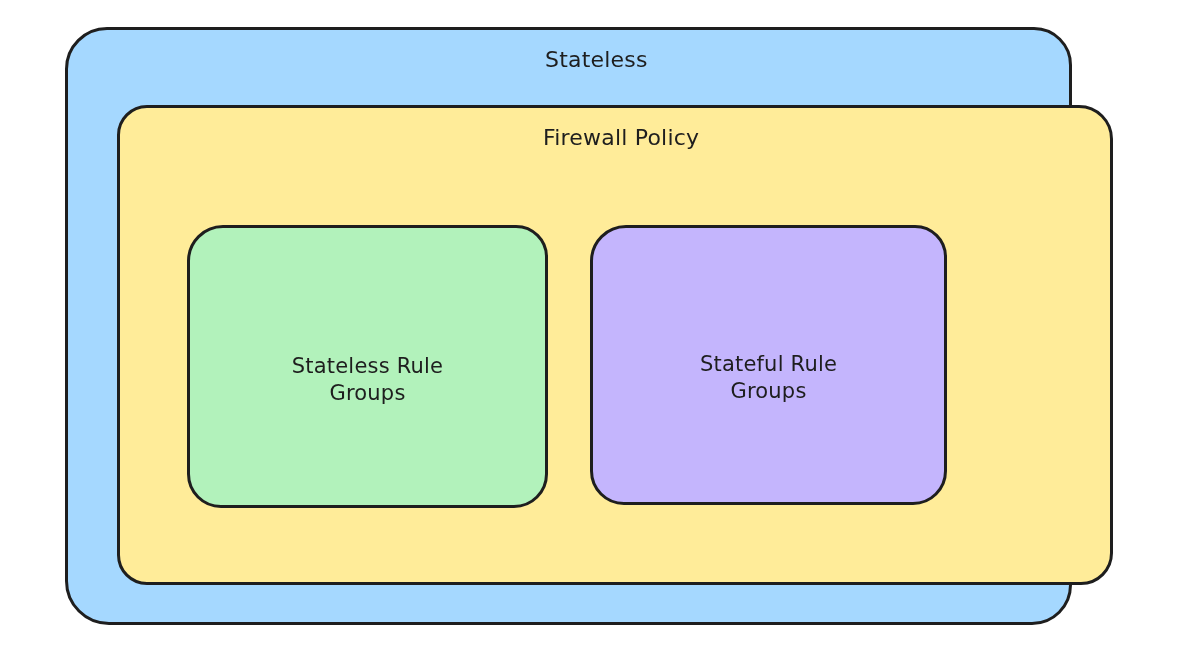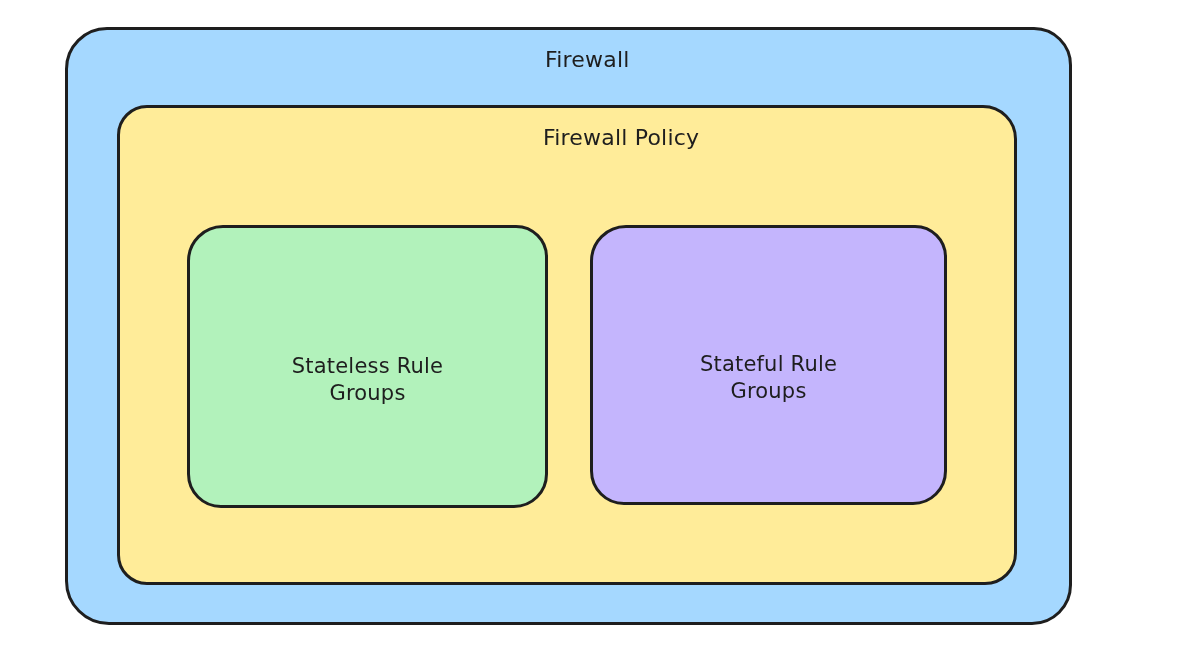--- a/index.html
+++ b/index.html
@@ -23,21 +23,21 @@
   .firewall-box {
     left: 65px;
     top: 27px;
     width: 1007px;
     height: 598px;
     border-radius: 42px 38px 40px 44px;
   }
   .policy-box {
     left: 49px;
     top: 75px;
-    width: 900px;
+    width: 996px;
     height: 480px;
     border-radius: 30px 34px 32px 30px;
   }
   .green-box {
     border-radius: 36px 32px 34px 34px;
     display: flex;
     align-items: center;
     justify-content: center;
   }
   .stateless-box {
@@ -79,21 +79,21 @@
     padding-top: 26px;
   }
 </style>
 </head>
 <body>
 
 <div class="canvas">
 
   <div class="box firewall-box" style="background-color: rgb(165, 216, 255); border-color: rgb(30, 30, 30);">
 
-    <div class="label firewall-label" style="color: rgb(30, 30, 30);">Firewall</div>
+    <div class="label firewall-label" style="color: rgb(30, 30, 30);">Stateless</div>
 
     <div class="box policy-box" style="background-color: rgb(255, 236, 153); border-color: rgb(30, 30, 30);">
 
       <div class="label policy-label" style="color: rgb(30, 30, 30);">Firewall Policy</div>
 
       <div class="box green-box stateless-box" style="background-color: rgb(178, 242, 187); border-color: rgb(30, 30, 30);">
         <div class="label green-label" style="color: rgb(30, 30, 30);">Stateless Rule
 Groups</div>
       </div>
 

